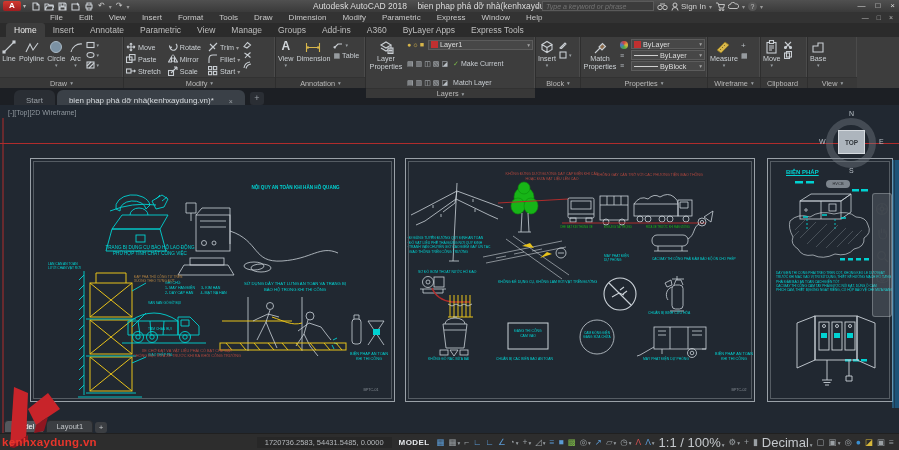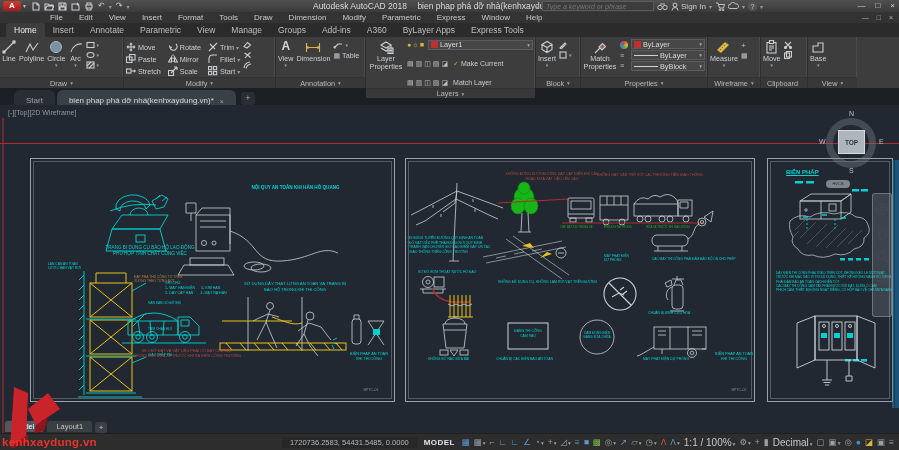--- a/index.html
+++ b/index.html
@@ -54,21 +54,21 @@
   .combo{display:flex;align-items:center;gap:2px;background:#474747;border:1px solid #5c5c5c;height:10px;padding:0 2px;font-size:7.3px;color:#dcdcdc;white-space:nowrap}
   .combo::after{content:"▾";font-size:5.5px;color:#a5a5a5;margin-left:auto}
   .sw{width:7px;height:7px;background:#c03030;flex:none}
   .lwline{width:24px;height:1px;background:#cfcfcf;flex:none}
   .yellowset{color:#d8b64a;font-size:7px;letter-spacing:1px}
 
   
   .doctabs{position:absolute;top:88px;left:0;right:0;height:17px;background:#1c1f24;display:flex;align-items:flex-end;padding-left:14px;gap:2px;z-index:17}
   .dtab{height:15px;display:flex;align-items:flex-end;font-size:8px;padding:0 12px;border-radius:6px 6px 0 0}
   .dtab.start{background:#2a2e34;color:#9aa0a6}
-  .dtab.active{background:#3a4047;color:#d8dce0;gap:6px}
+  .dtab.active{background:#3a4047;color:#d8dce0;gap:15px}
   .dtab .x{color:#9aa0a6;font-size:7px}
   .dplus{width:14px;height:13px;background:#2a2e34;border-radius:3px;color:#9aa0a6;font-size:9px;text-align:center;line-height:13px;margin-left:3px}
 
   
   .canvas{position:absolute;top:105px;left:0;width:899px;height:328px;background:#212831;overflow:hidden}
   .canvas svg.art{position:absolute;left:0;top:0}
   .vpctl{position:absolute;left:8px;top:4px;font-size:7px;color:#8f979e;z-index:5}
   .cap{position:absolute;white-space:pre;line-height:1.35;color:#00d2d2;z-index:4}
   .cap.red{color:#b5483e}.cap.grn{color:#18b418}.cap.gry{color:#8a9198}.cap.brn{color:#b08040}
   .cap.ctr{text-align:center}
@@ -88,21 +88,21 @@
   .layouttabs{position:absolute;left:4px;top:315px;display:flex;align-items:flex-end;gap:2px;z-index:8}
   .ltab{background:#3b3e42;border:1px solid #292b2e;color:#c2c5c8;font-size:7.5px;padding:1px 9px;border-radius:4px 4px 0 0}
   .ltab.active{background:#54585d;color:#fff}
   .lplus{width:12px;height:11px;background:#3b3e42;border-radius:3px;color:#c2c5c8;font-size:8px;text-align:center;line-height:11px}
 
   
   .statusbar{position:absolute;top:433px;left:0;right:0;height:17px;background:#2d2d2d;border-top:1px solid #202020;display:flex;align-items:center;justify-content:flex-end;gap:4px;padding-right:5px;z-index:15}
   .coords{background:#272727;padding:1px 8px;color:#b4b8bc;font-size:7.5px}
   .model{font-weight:bold;color:#e4e7ea;font-size:8px;letter-spacing:.4px;margin:0 3px}
   .sic{font-size:8.5px;line-height:1}
-  .sictext{color:#c4c8cc;font-size:10px}
+  .sictext{color:#c4c8cc;font-size:13px}
   .caret::after{content:"▾";font-size:5.5px;color:#9aa0a4;margin-left:1px}
   .sepbar{color:#9aa0a4;font-size:9px}
 
   
   .wmtext{position:absolute;left:2px;top:436px;font-size:11.5px;font-weight:bold;color:#e8352b;z-index:40;letter-spacing:.3px}
   .klogo{position:absolute;left:4px;top:385px;z-index:39}
 </style>
 </head>
 <body>
 

